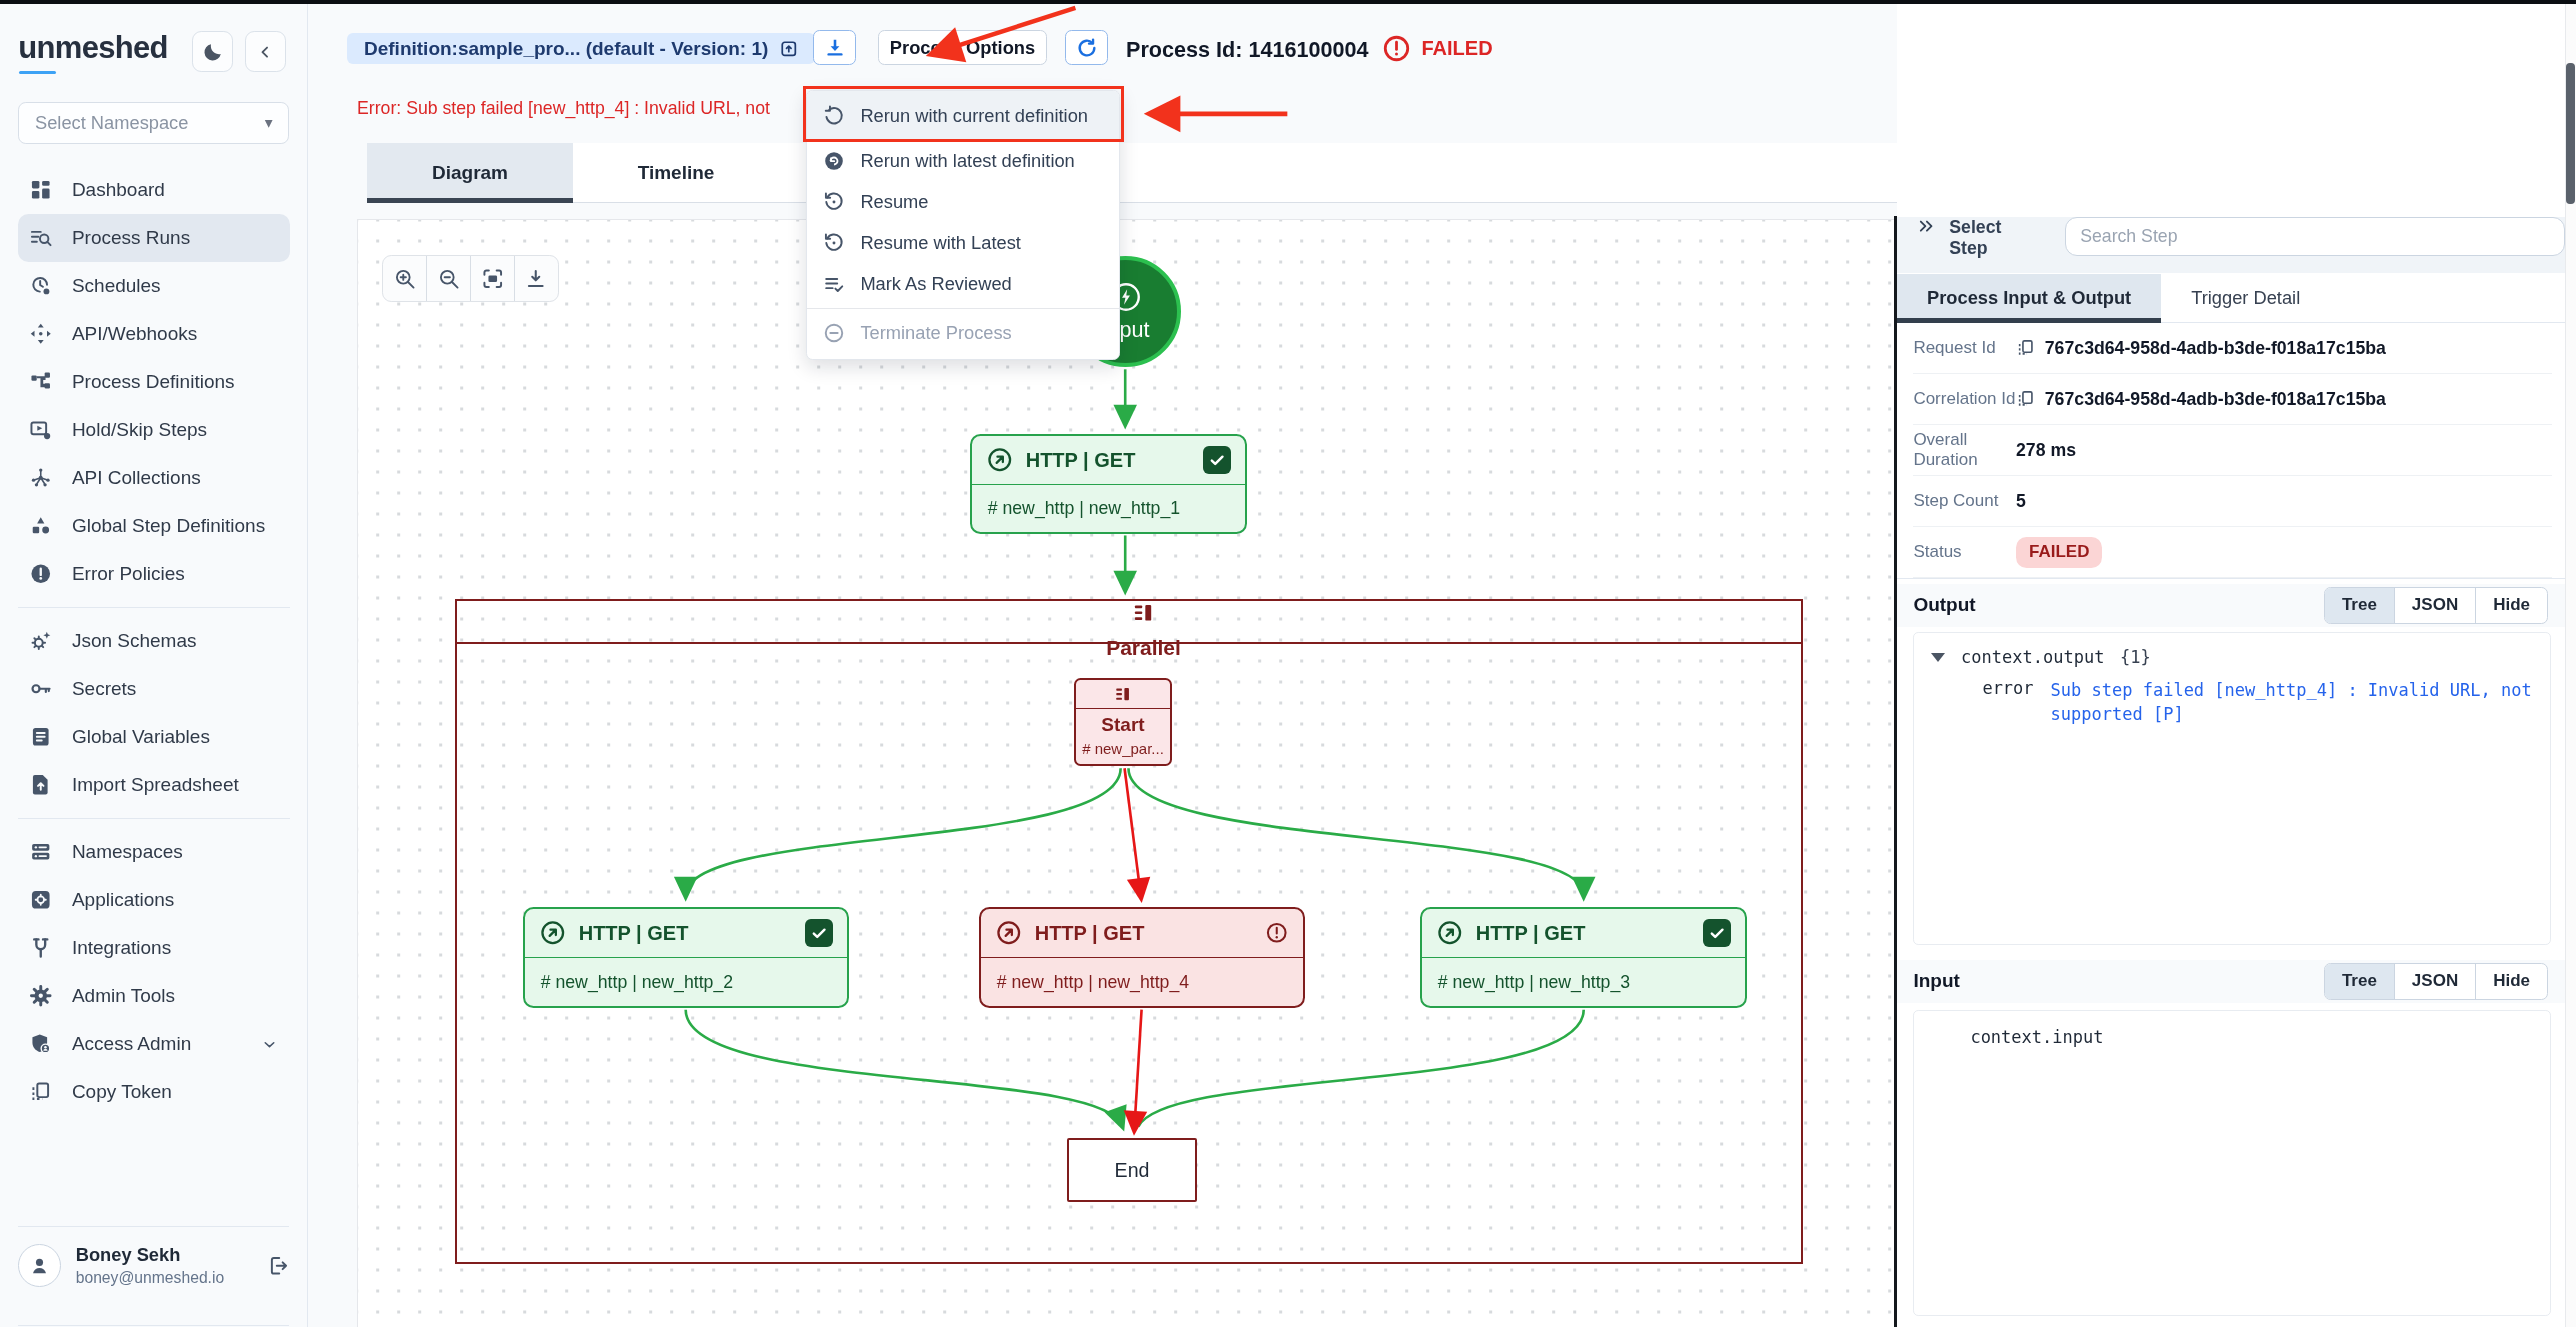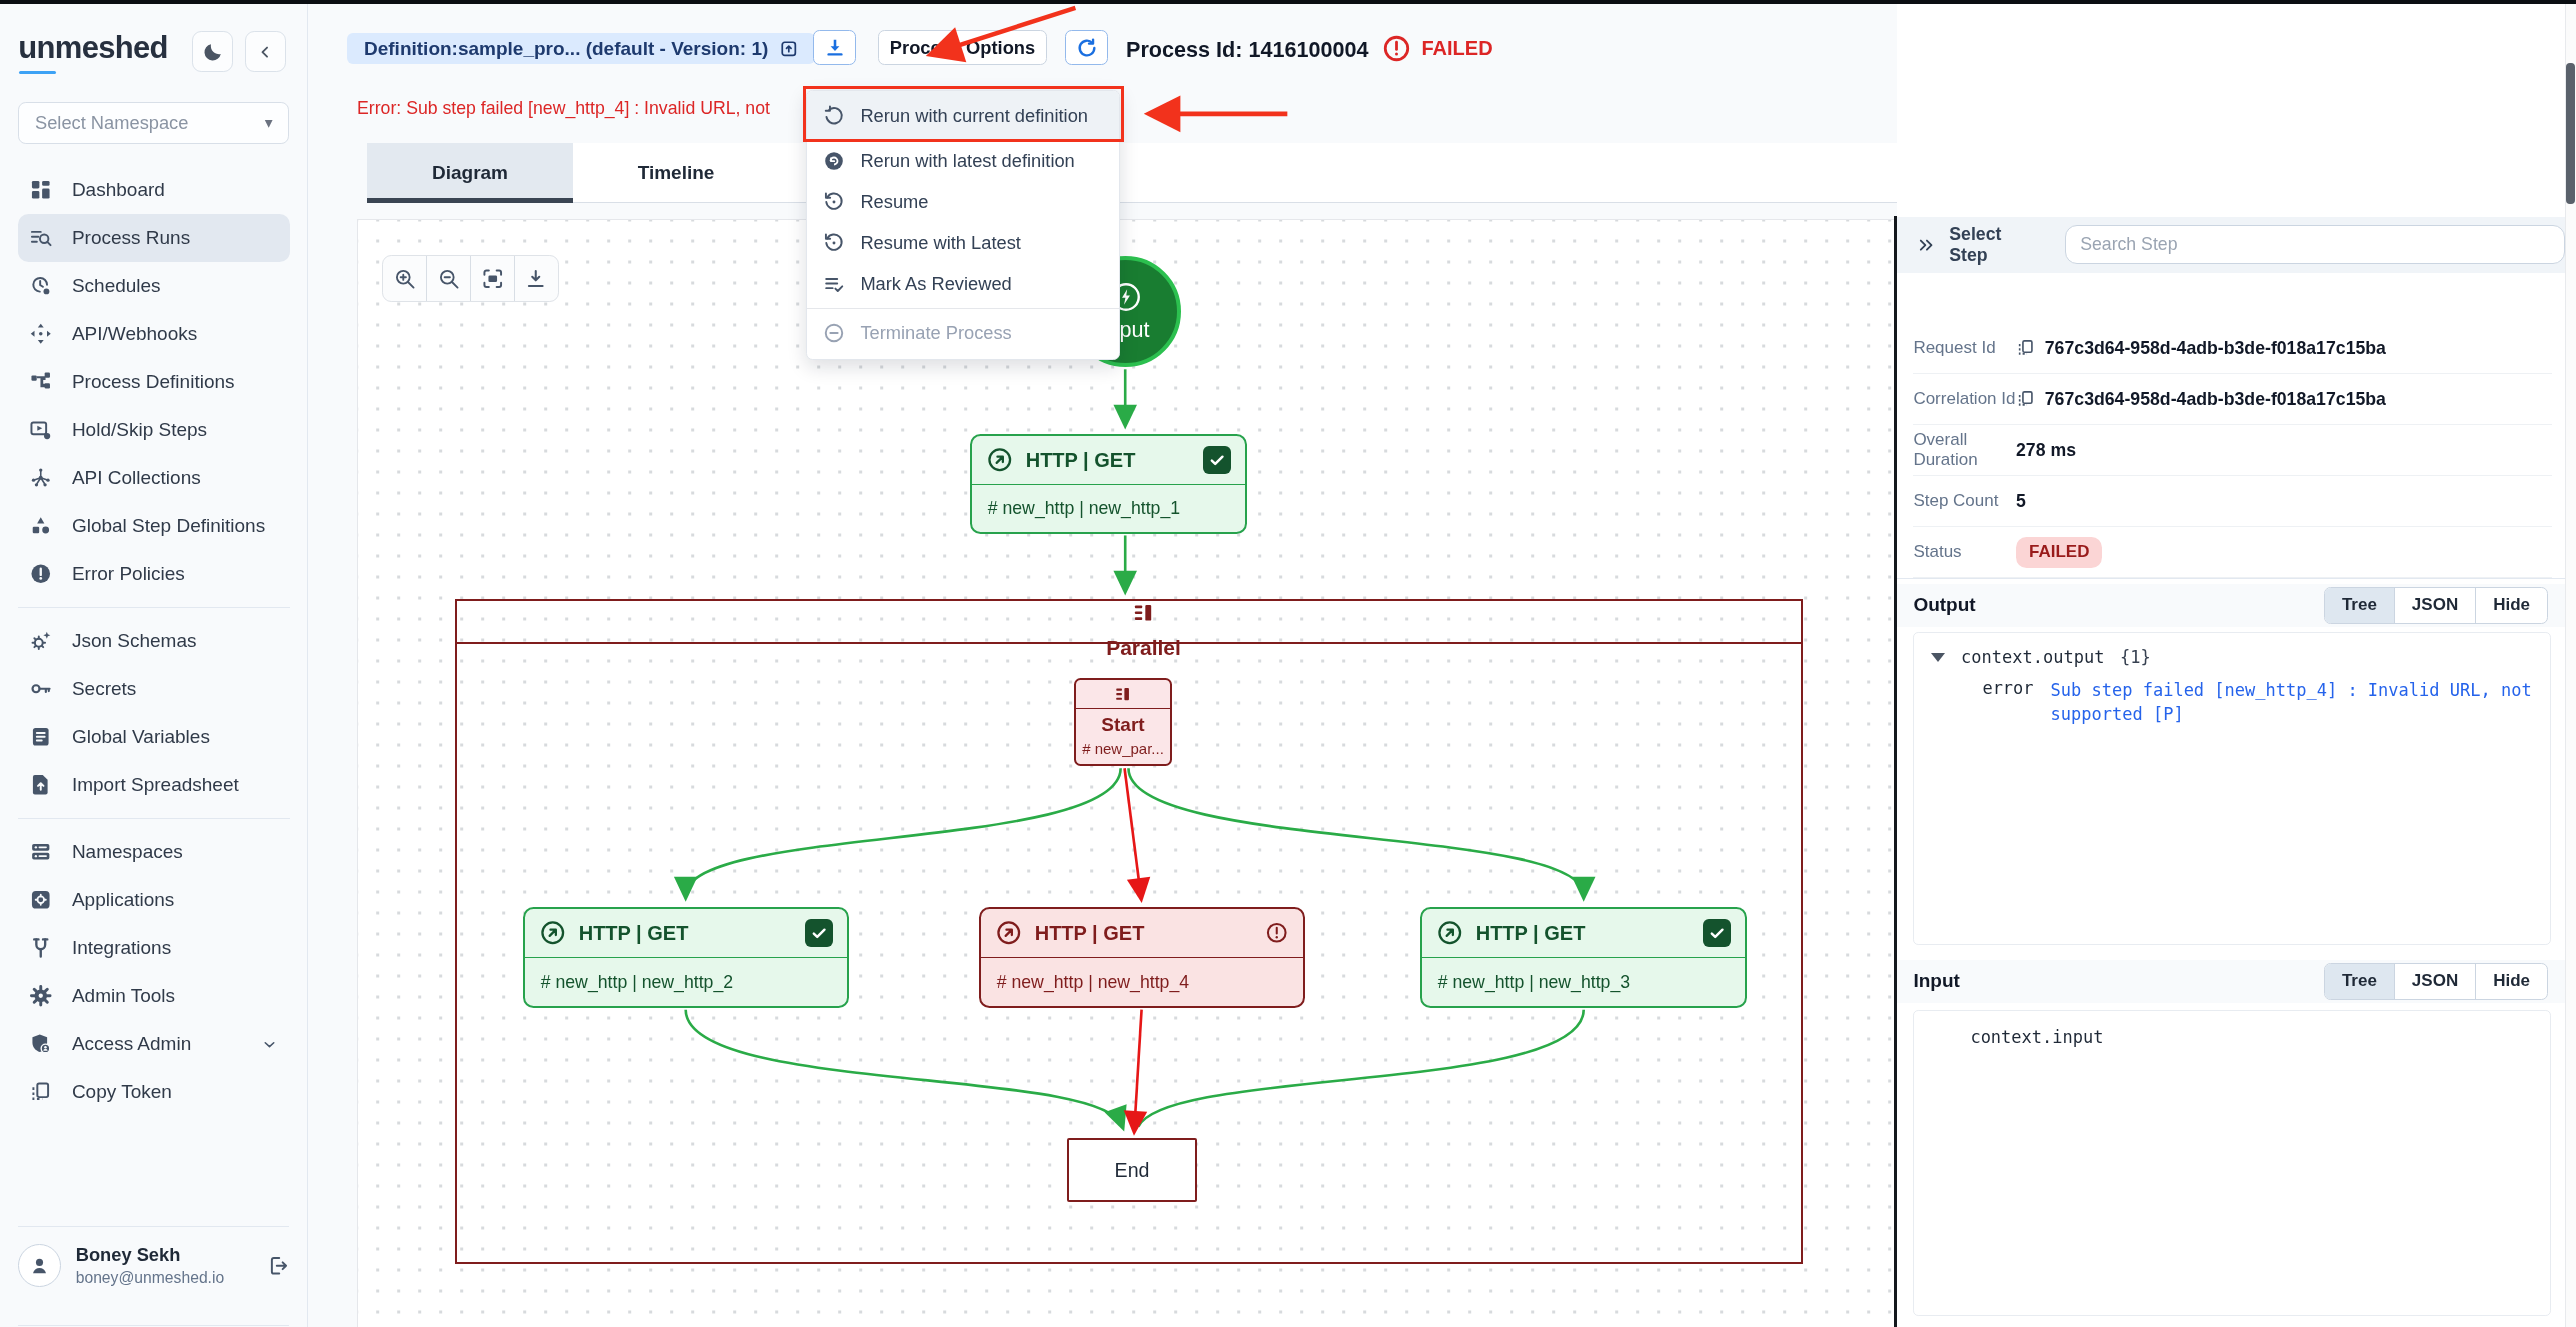--- a/index.html
+++ b/index.html
@@ -118,21 +118,21 @@
   .dd-item.disabled { color:#98a2b3; }
   .dd-item.disabled .ic { color:#98a2b3; }
   .dd-div { height:0.7px; background:#e5e7eb; margin:3.9px 0; }
   #annot-rect { left:803px; top:86px; width:321px; height:56px; border:3.9px solid #f2321c; z-index:41; pointer-events:none; }
   #annots { left:0; top:0; width:2576px; height:1328px; z-index:50; pointer-events:none; }
 
   
   #rp-divider { left:1894px; top:216px; width:2.6px; height:1112px; background:#14181d; }
   #right-panel { left:1897px; top:3.9px; width:668px; height:1324px; background:#fff; }
   #rp-search-row { left:0px; top:213px; width:668px; height:56px; background:#f0f4f8;
-    display:flex; align-items:center; padding-left:19.6px; gap:14.4px; }
+    display:flex; padding-left:19.6px; gap:14.4px; }
   #rp-select-lbl { font-size:17.7px; font-weight:600; color:#334155; }
   #rp-search { margin-left:6.5px; width:504px; height:39px; border:0.7px solid #cbd5e1; border-radius:12px;
     background:#fff; font-size:17.7px; color:#334155; padding:0 14.4px; font-family:"Liberation Sans",sans-serif; }
   #rp-search::placeholder { color:#9aa4b2; }
   #rp-tabs { left:0; top:270px; width:668px; height:49px; display:flex; border-bottom:0.7px solid #e2e8f0; background:#fff; }
   .rtab { padding:0 30px; display:flex; align-items:center; font-size:18.3px; color:#374151; position:relative; }
   .rtab.active { background:#dfe7ef; font-weight:600; color:#1f2937; }
   .rtab.active::after { content:""; position:absolute; left:0; bottom:-0.7px; width:100%; height:4.6px; background:#333f4d; }
   #rp-details { left:0; top:319px; width:668px; background:#fff; }
   .drow { height:51px; display:flex; align-items:center; position:relative; }
@@ -733,20 +733,28 @@
   <div id="rp-search-row" class="abs">
     <span>
         <svg width="18.3" height="18.3" viewBox="0 0 24 24" fill="none" stroke="#334155" stroke-width="2.4" stroke-linecap="round" stroke-linejoin="round">
           <path d="M5 6l6 6-6 6M13 6l6 6-6 6"></path>
         </svg>
       </span>
     <span id="rp-select-lbl">Select Step</span>
     <input id="rp-search" placeholder="Search Step" style="">
   </div>
 
+  <div id="rp-tabs" class="abs">
+    <div class="rtab active">
+        <span>Process Input &amp; Output</span>
+      </div>
+    <div class="rtab">
+        <span>Trigger Detail</span>
+      </div>
+  </div>
 
   <div id="rp-details" class="abs">
     <div class="drow">
       <div class="dlabel">Request Id</div>
       <div class="dval">
         <span class="copy-ic">
             <svg width="19.6" height="19.6" viewBox="0 0 24 24" fill="none" stroke="currentColor" stroke-width="2">
               <rect x="8.5" y="3.5" width="11" height="14" rx="1.8"></rect>
               <path d="M4.5 7.5v12h9" stroke-dasharray="2.6 2.6"></path>
             </svg>

